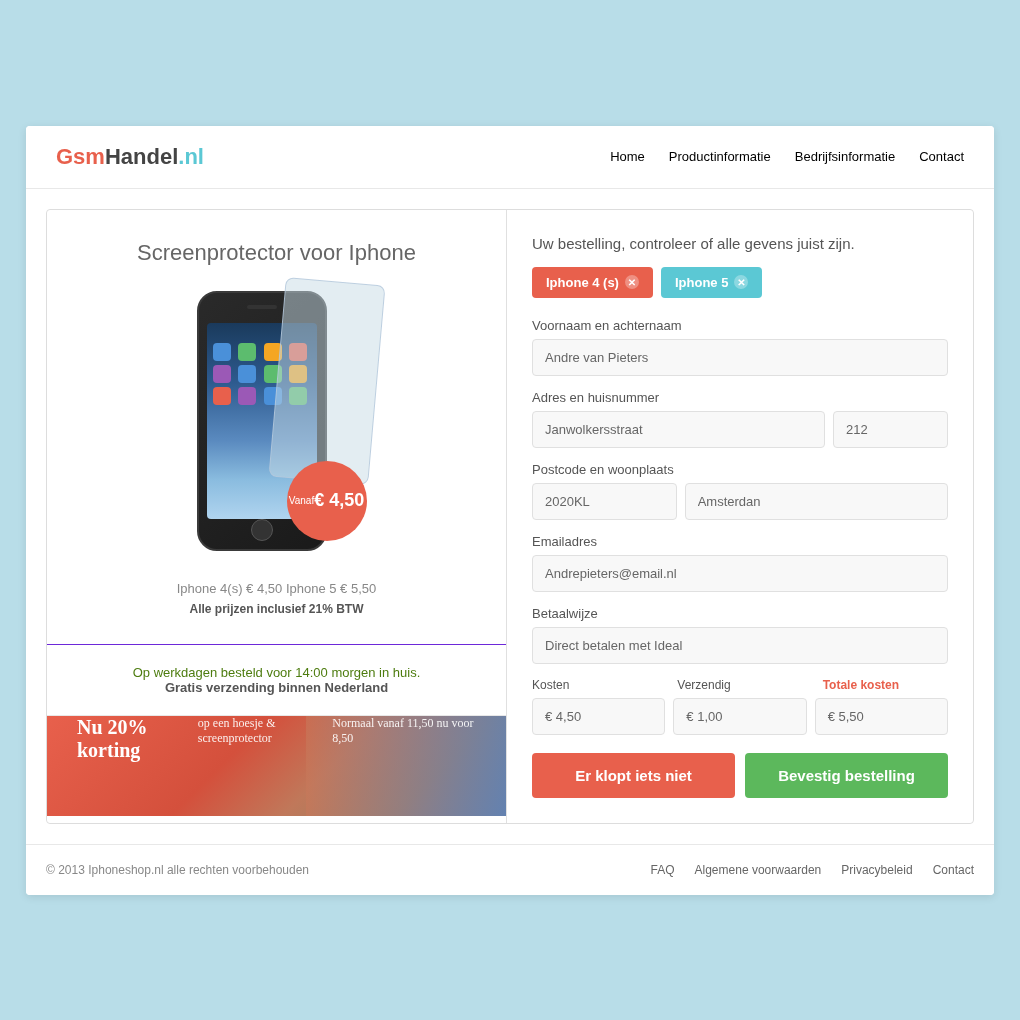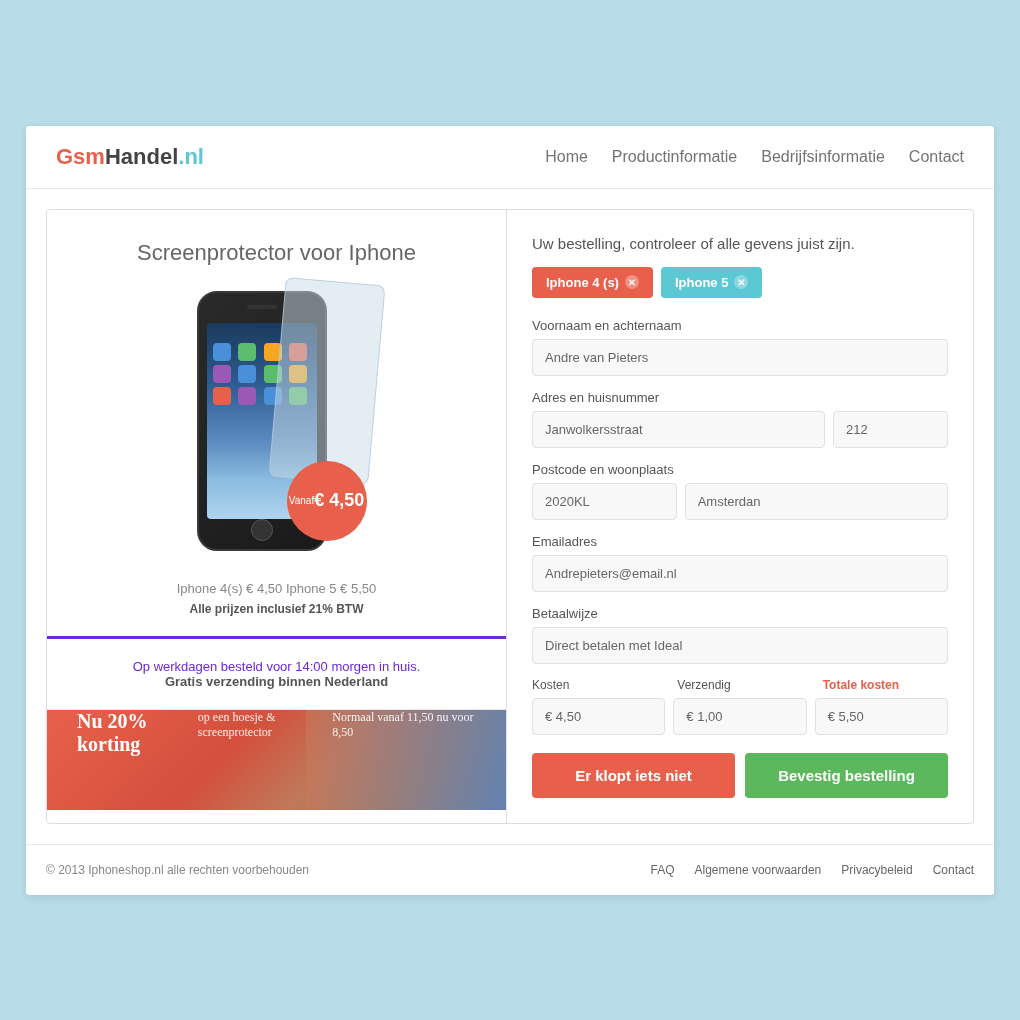--- a/index.html
+++ b/index.html
@@ -34,44 +34,44 @@
     .logo {
       font-size: 22px;
       font-weight: normal;
     }
     .logo-gsm { color: #e8604c; font-weight: bold; }
     .logo-handel { color: #444; font-weight: bold; }
     .logo-nl { color: #5bc8d4; font-weight: bold; }
     .nav { display: flex; gap: 24px; }
     .nav a {
       text-decoration: none;
-      color: #737373;
-      font-size: 16px;
+      color: #000000;
+      font-size: 13px;
     }
 
     
     .main-content {
       display: flex;
       background: #f5f5f5;
       border: 1px solid #ddd;
       margin: 20px;
       border-radius: 4px;
     }
 
     
     .left-panel {
       width: 460px;
       background: #fff;
       border-right: 1px solid #e0e0e0;
       border-radius: 4px 0 0 4px;
       padding-bottom: 0;
     }
     .product-section {
-      padding: 30px 30px 20px;
-      border-bottom: 3px solid #6d28d9;
+      padding: 30px 30px 28px;
+      border-bottom: 1px solid #6d28d9;
     }
     .product-title {
       font-size: 22px;
       color: #666;
       font-weight: normal;
       text-align: center;
       margin-bottom: 20px;
     }
     .product-image-area {
       position: relative;
@@ -188,21 +188,21 @@
       font-weight: bold;
     }
 
     
     .delivery-section {
       padding: 20px 30px;
       text-align: center;
       border-bottom: 1px solid #e8e8e8;
       background: #fff;
     }
-    .delivery-text { color: #6d28d9; font-size: 13px; }
+    .delivery-text { color: #4d7c0f; font-size: 13px; }
     .delivery-bold { color: #555; font-weight: bold; font-size: 13px; }
 
     
     .promo-banner {
       position: relative;
       height: 100px;
       background: linear-gradient(135deg, #e8604c 0%, #d4503c 40%, #c0785a 60%, #9a8060 80%, #6080a0 100%);
       display: flex;
       flex-direction: row;
       align-items: flex-start;

